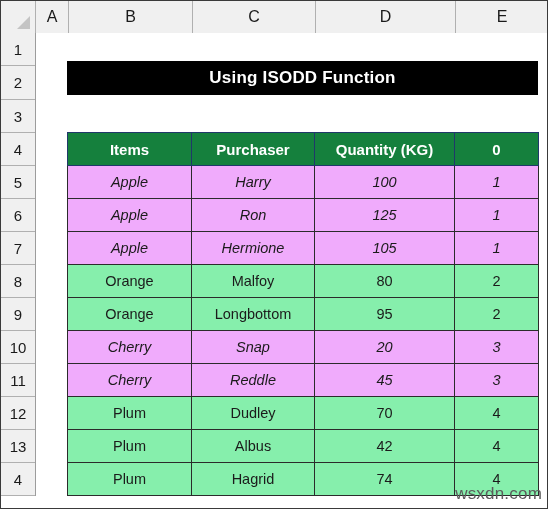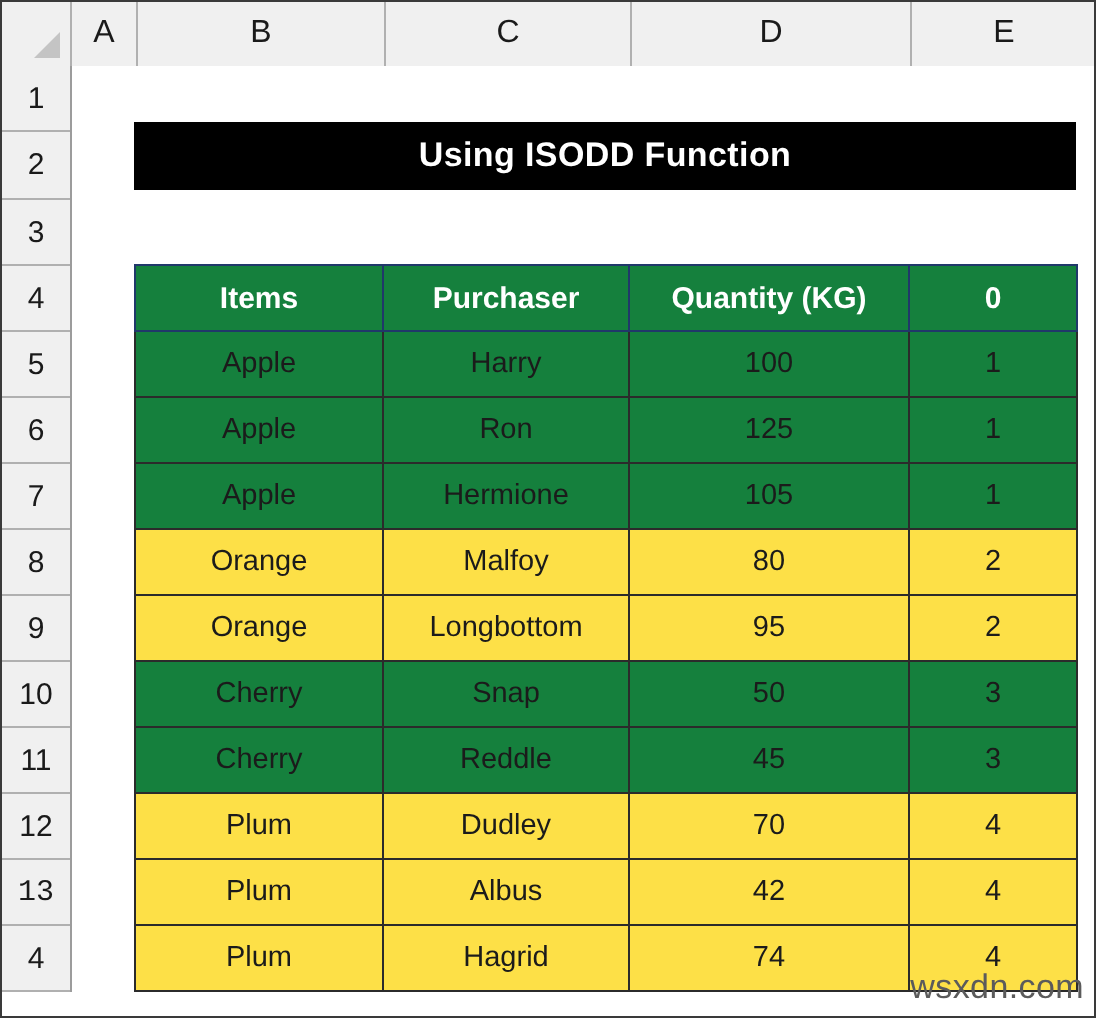--- a/index.html
+++ b/index.html
@@ -145,24 +145,25 @@
     font-weight: bold;
     font-size: 15px;
     border-color: #20386a;
   }
   .w-items { width: 124px; }
   .w-purchaser { width: 123px; }
   .w-qty { width: 140px; }
   .w-grp { width: 84px; }
 
   tr.odd-group td {
-    background: #15803d;
+    background: #f0abfc;
+    font-style: italic;
   }
   tr.even-group td {
-    background: #fde047;
+    background: #86efac;
   }
 
   
   .watermark {
     position: absolute;
     right: 7px;
     bottom: 6px;
     font-size: 17px;
     color: #5b5b5b;
     font-family: "Liberation Sans", sans-serif;
@@ -191,21 +192,21 @@
       <div class="row-head" style="height: 33px;">3</div>
       <div class="row-head" style="height: 33px;">4</div>
       <div class="row-head" style="height: 33px;">5</div>
       <div class="row-head" style="height: 33px;">6</div>
       <div class="row-head" style="height: 33px;">7</div>
       <div class="row-head" style="height: 33px;">8</div>
       <div class="row-head" style="height: 33px;">9</div>
       <div class="row-head" style="height: 33px;">10</div>
       <div class="row-head" style="height: 33px;">11</div>
       <div class="row-head" style="height: 33px;">12</div>
-      <div class="row-head" style="height: 33px; font-family: Liberation Mono, monospace;">13</div>
+      <div class="row-head" style="height: 33px;">13</div>
       <div class="row-head" style="height: 33px;">4</div>
     </div>
 
   <div class="grid-body">
 
     <div class="title-banner">
       <span class="title-text">Using ISODD Function</span>
     </div>
 
     <table class="data-table">
@@ -244,21 +245,21 @@
           </tr>
           <tr class="even-group">
             <td class="w-items">Orange</td>
             <td class="w-purchaser">Longbottom</td>
             <td class="w-qty">95</td>
             <td class="w-grp">2</td>
           </tr>
           <tr class="odd-group">
             <td class="w-items">Cherry</td>
             <td class="w-purchaser">Snap</td>
-            <td class="w-qty">50</td>
+            <td class="w-qty">20</td>
             <td class="w-grp">3</td>
           </tr>
           <tr class="odd-group">
             <td class="w-items">Cherry</td>
             <td class="w-purchaser">Reddle</td>
             <td class="w-qty">45</td>
             <td class="w-grp">3</td>
           </tr>
           <tr class="even-group">
             <td class="w-items">Plum</td>

